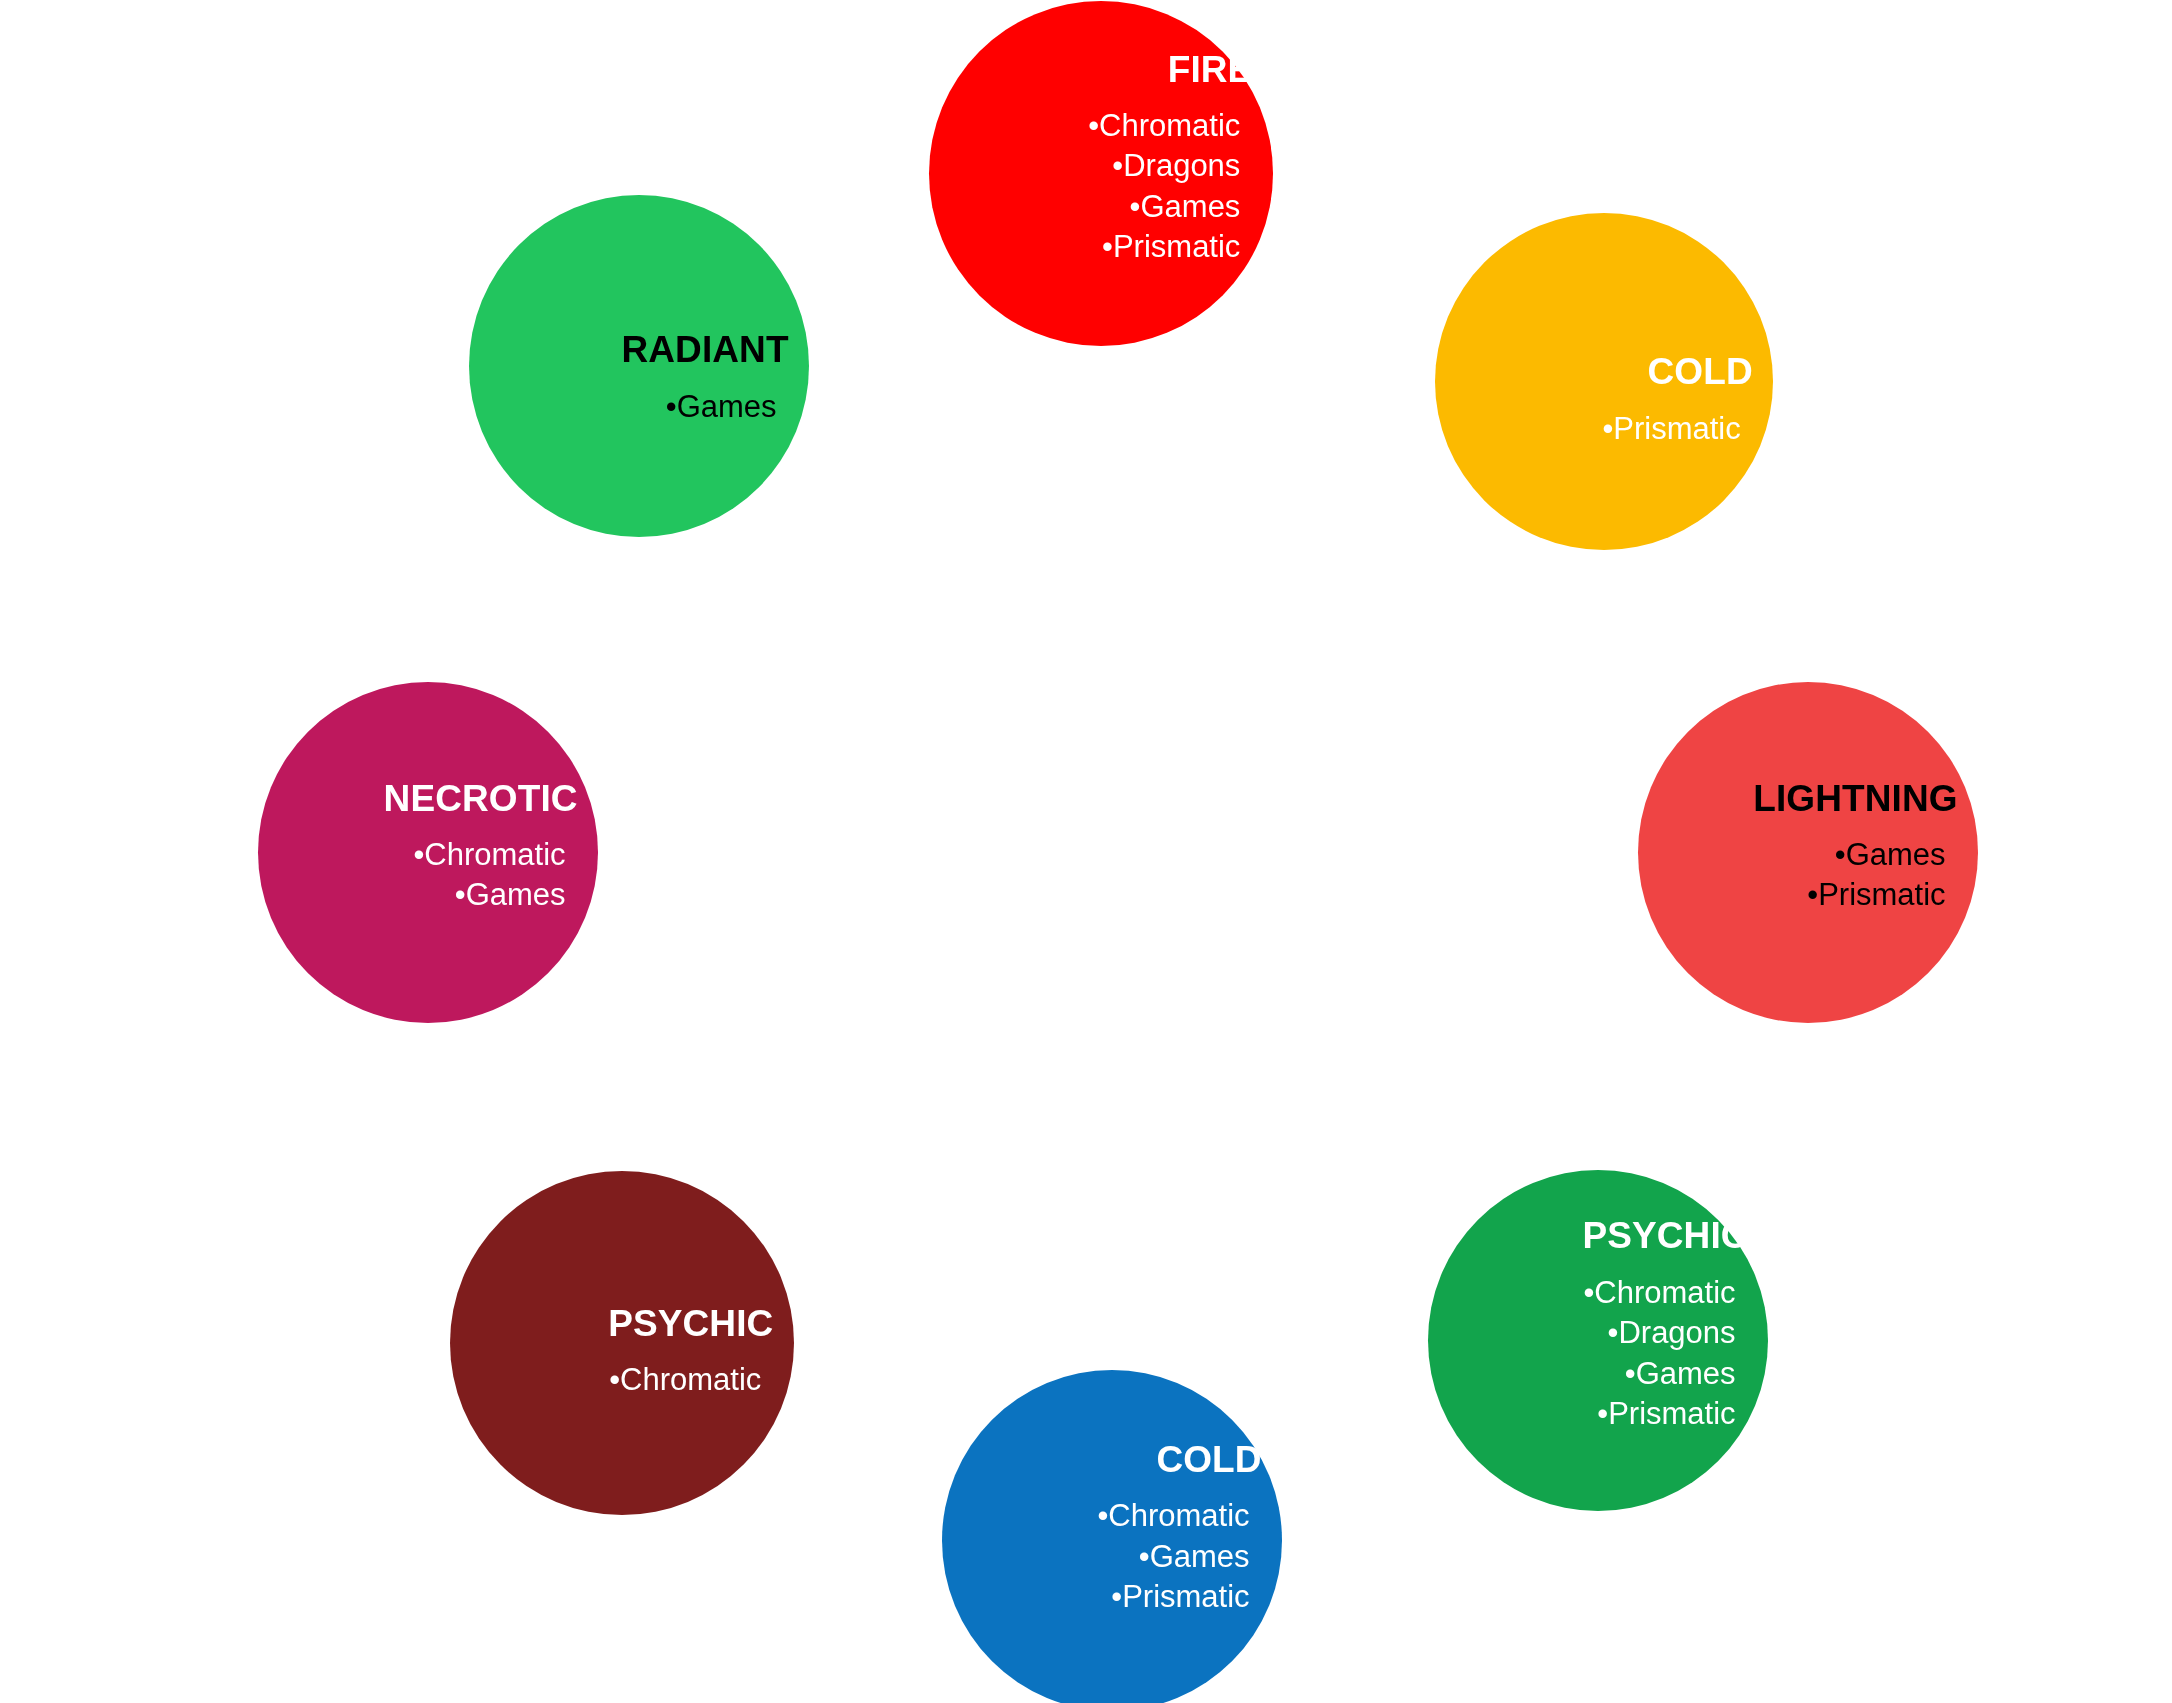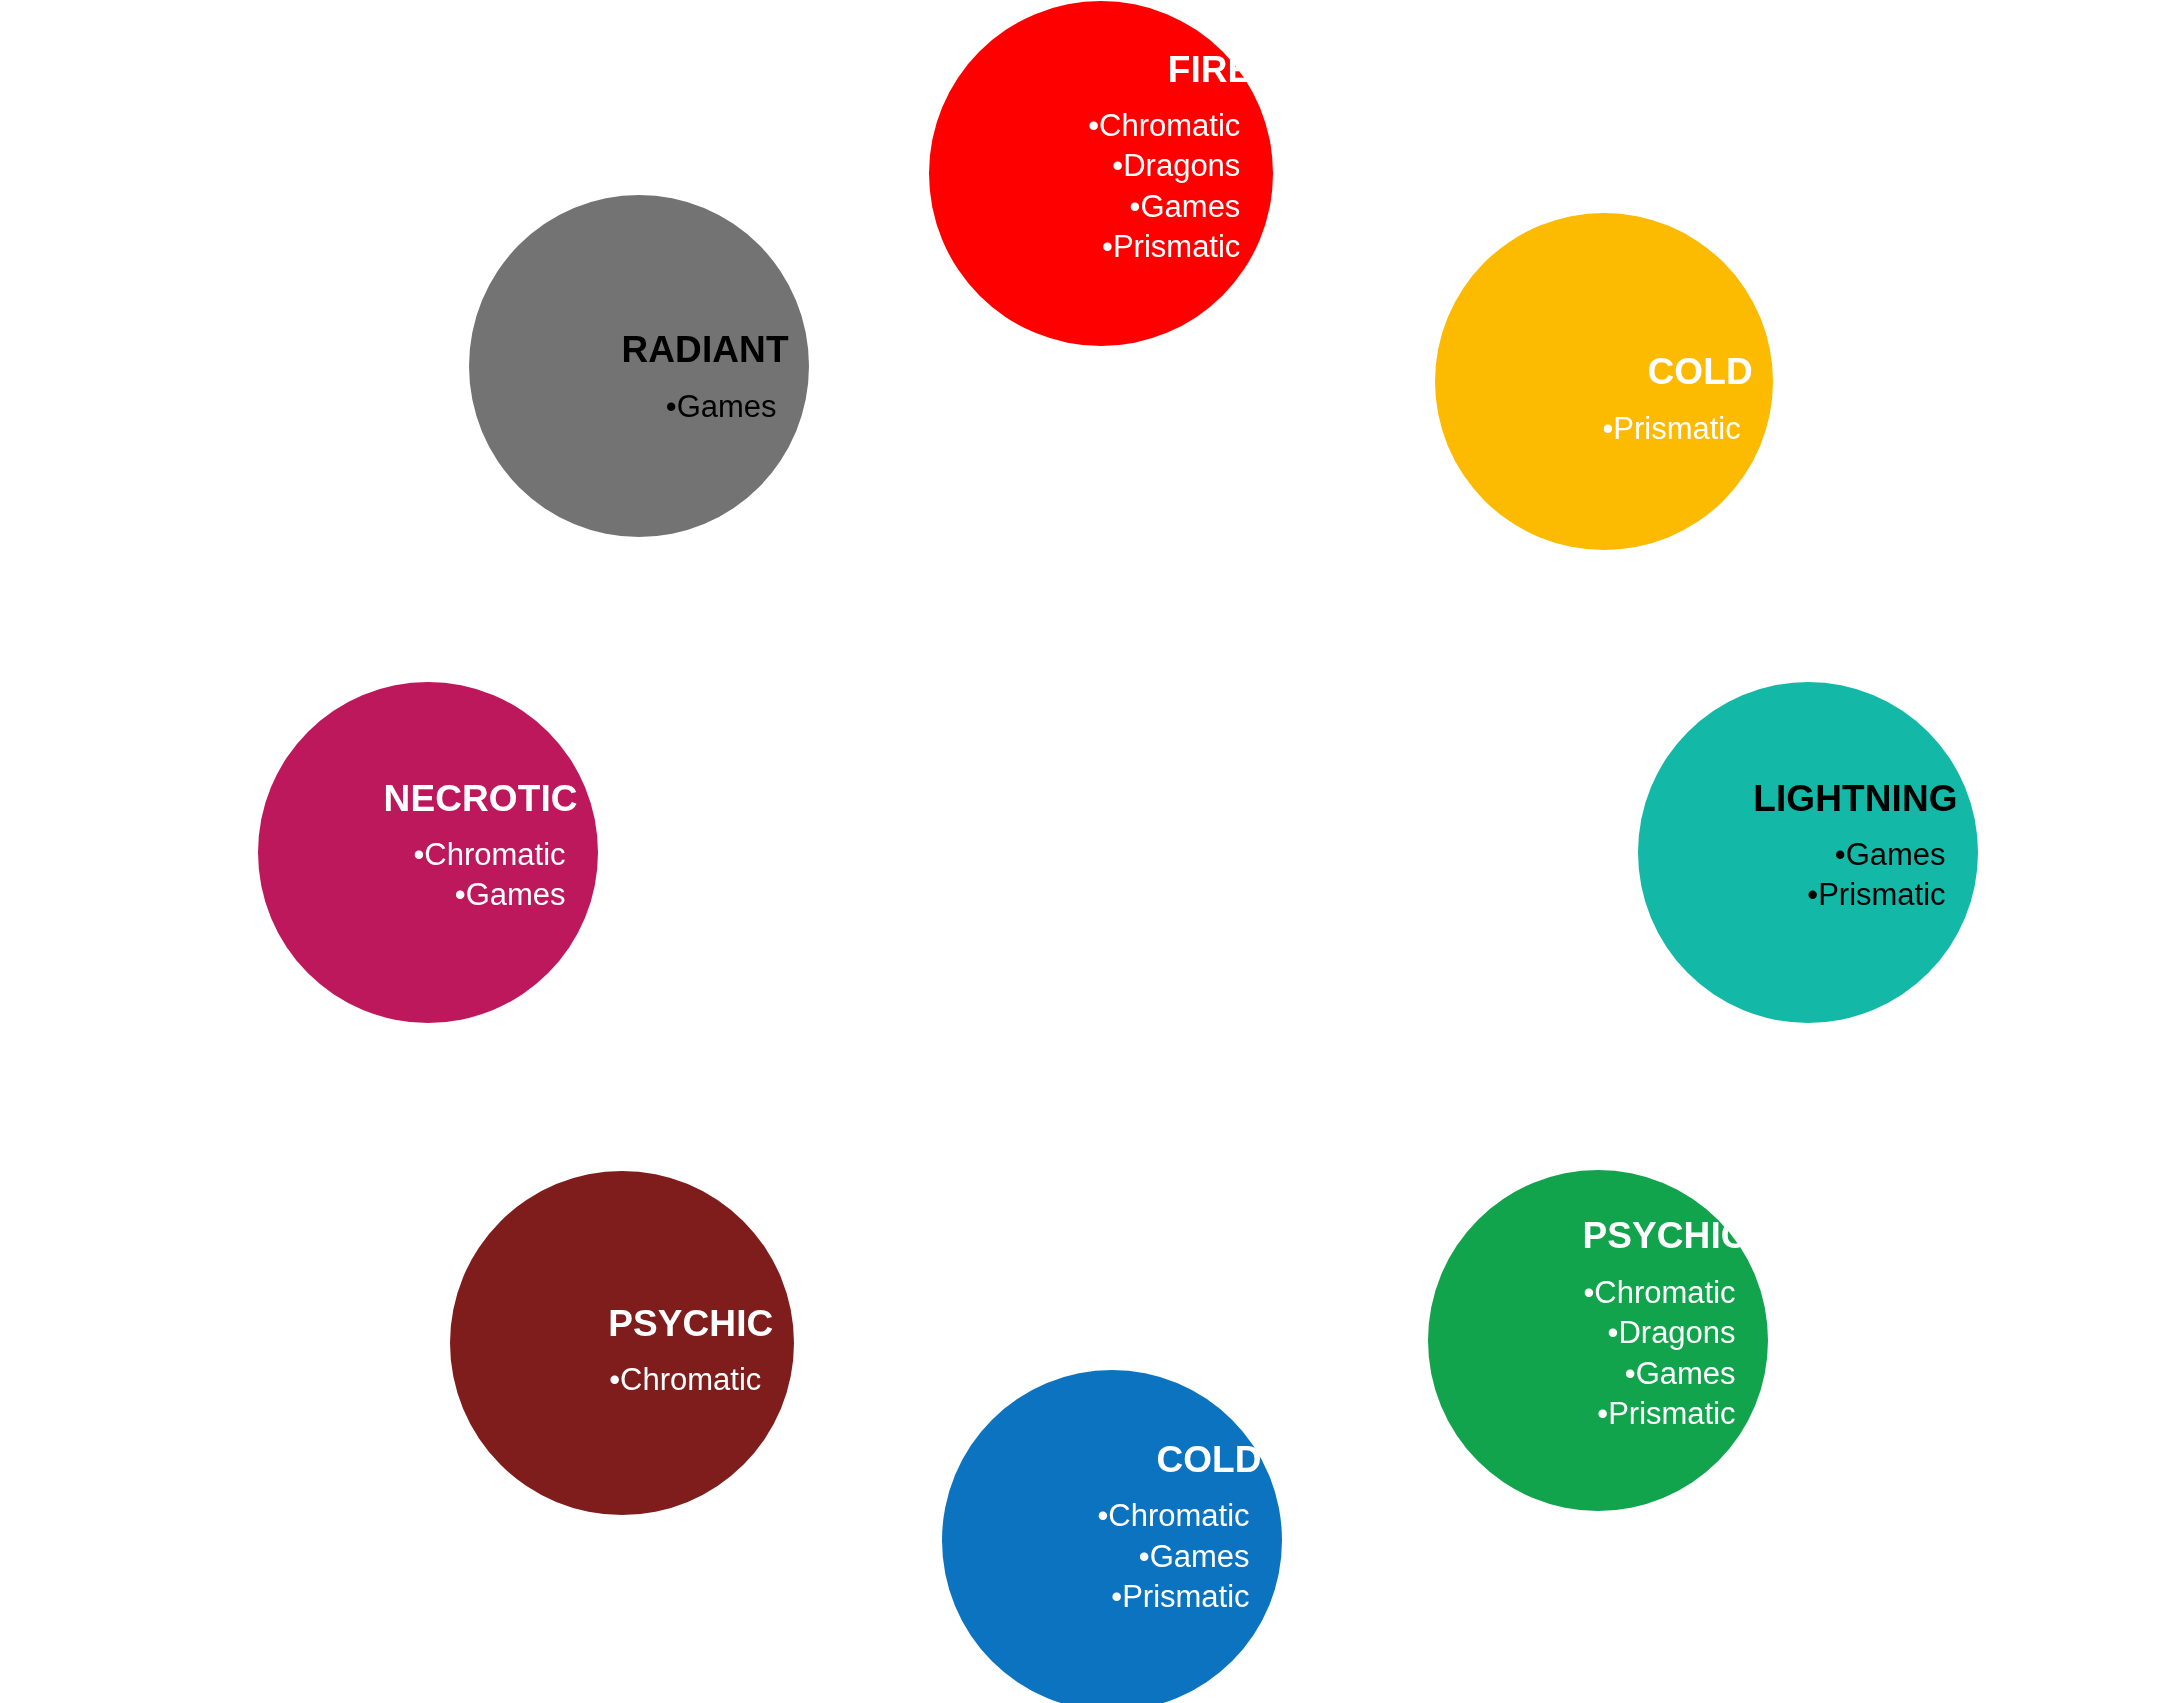--- a/index.html
+++ b/index.html
@@ -92,21 +92,21 @@
       <div class="bubble-title">FIRE</div>
       <ul class="bubble-list">
         <li><span class="bullet-dot">•</span><span>Chromatic</span></li>
         <li><span class="bullet-dot">•</span><span>Dragons</span></li>
         <li><span class="bullet-dot">•</span><span>Games</span></li>
         <li><span class="bullet-dot">•</span><span>Prismatic</span></li>
       </ul>
     </div>
   </div>
 
-  <div class="bubble" id="bubble-radiant" style="background: #737373; color: rgb(0, 0, 0);">
+  <div class="bubble" id="bubble-radiant" style="background: #22c55e; color: rgb(0, 0, 0);">
     <div class="bubble-inner">
       <div class="bubble-title">RADIANT</div>
       <ul class="bubble-list">
         <li><span class="bullet-dot">•</span><span>Games</span></li>
       </ul>
     </div>
   </div>
 
   <div class="bubble" id="bubble-acid" style="background: rgb(252, 186, 0); color: rgb(255, 255, 255);">
     <div class="bubble-inner">
@@ -120,21 +120,21 @@
   <div class="bubble" id="bubble-necrotic" style="background: #be185d; color: rgb(255, 255, 255);">
     <div class="bubble-inner">
       <div class="bubble-title">NECROTIC</div>
       <ul class="bubble-list">
         <li><span class="bullet-dot">•</span><span>Chromatic</span></li>
         <li><span class="bullet-dot">•</span><span>Games</span></li>
       </ul>
     </div>
   </div>
 
-  <div class="bubble" id="bubble-lightning" style="background: #14b8a6; color: rgb(0, 0, 0);">
+  <div class="bubble" id="bubble-lightning" style="background: #ef4444; color: rgb(0, 0, 0);">
     <div class="bubble-inner">
       <div class="bubble-title">LIGHTNING</div>
       <ul class="bubble-list">
         <li><span class="bullet-dot">•</span><span>Games</span></li>
         <li><span class="bullet-dot">•</span><span>Prismatic</span></li>
       </ul>
     </div>
   </div>
 
   <div class="bubble" id="bubble-poison" style="background: rgb(18, 164, 76); color: rgb(255, 255, 255);">

